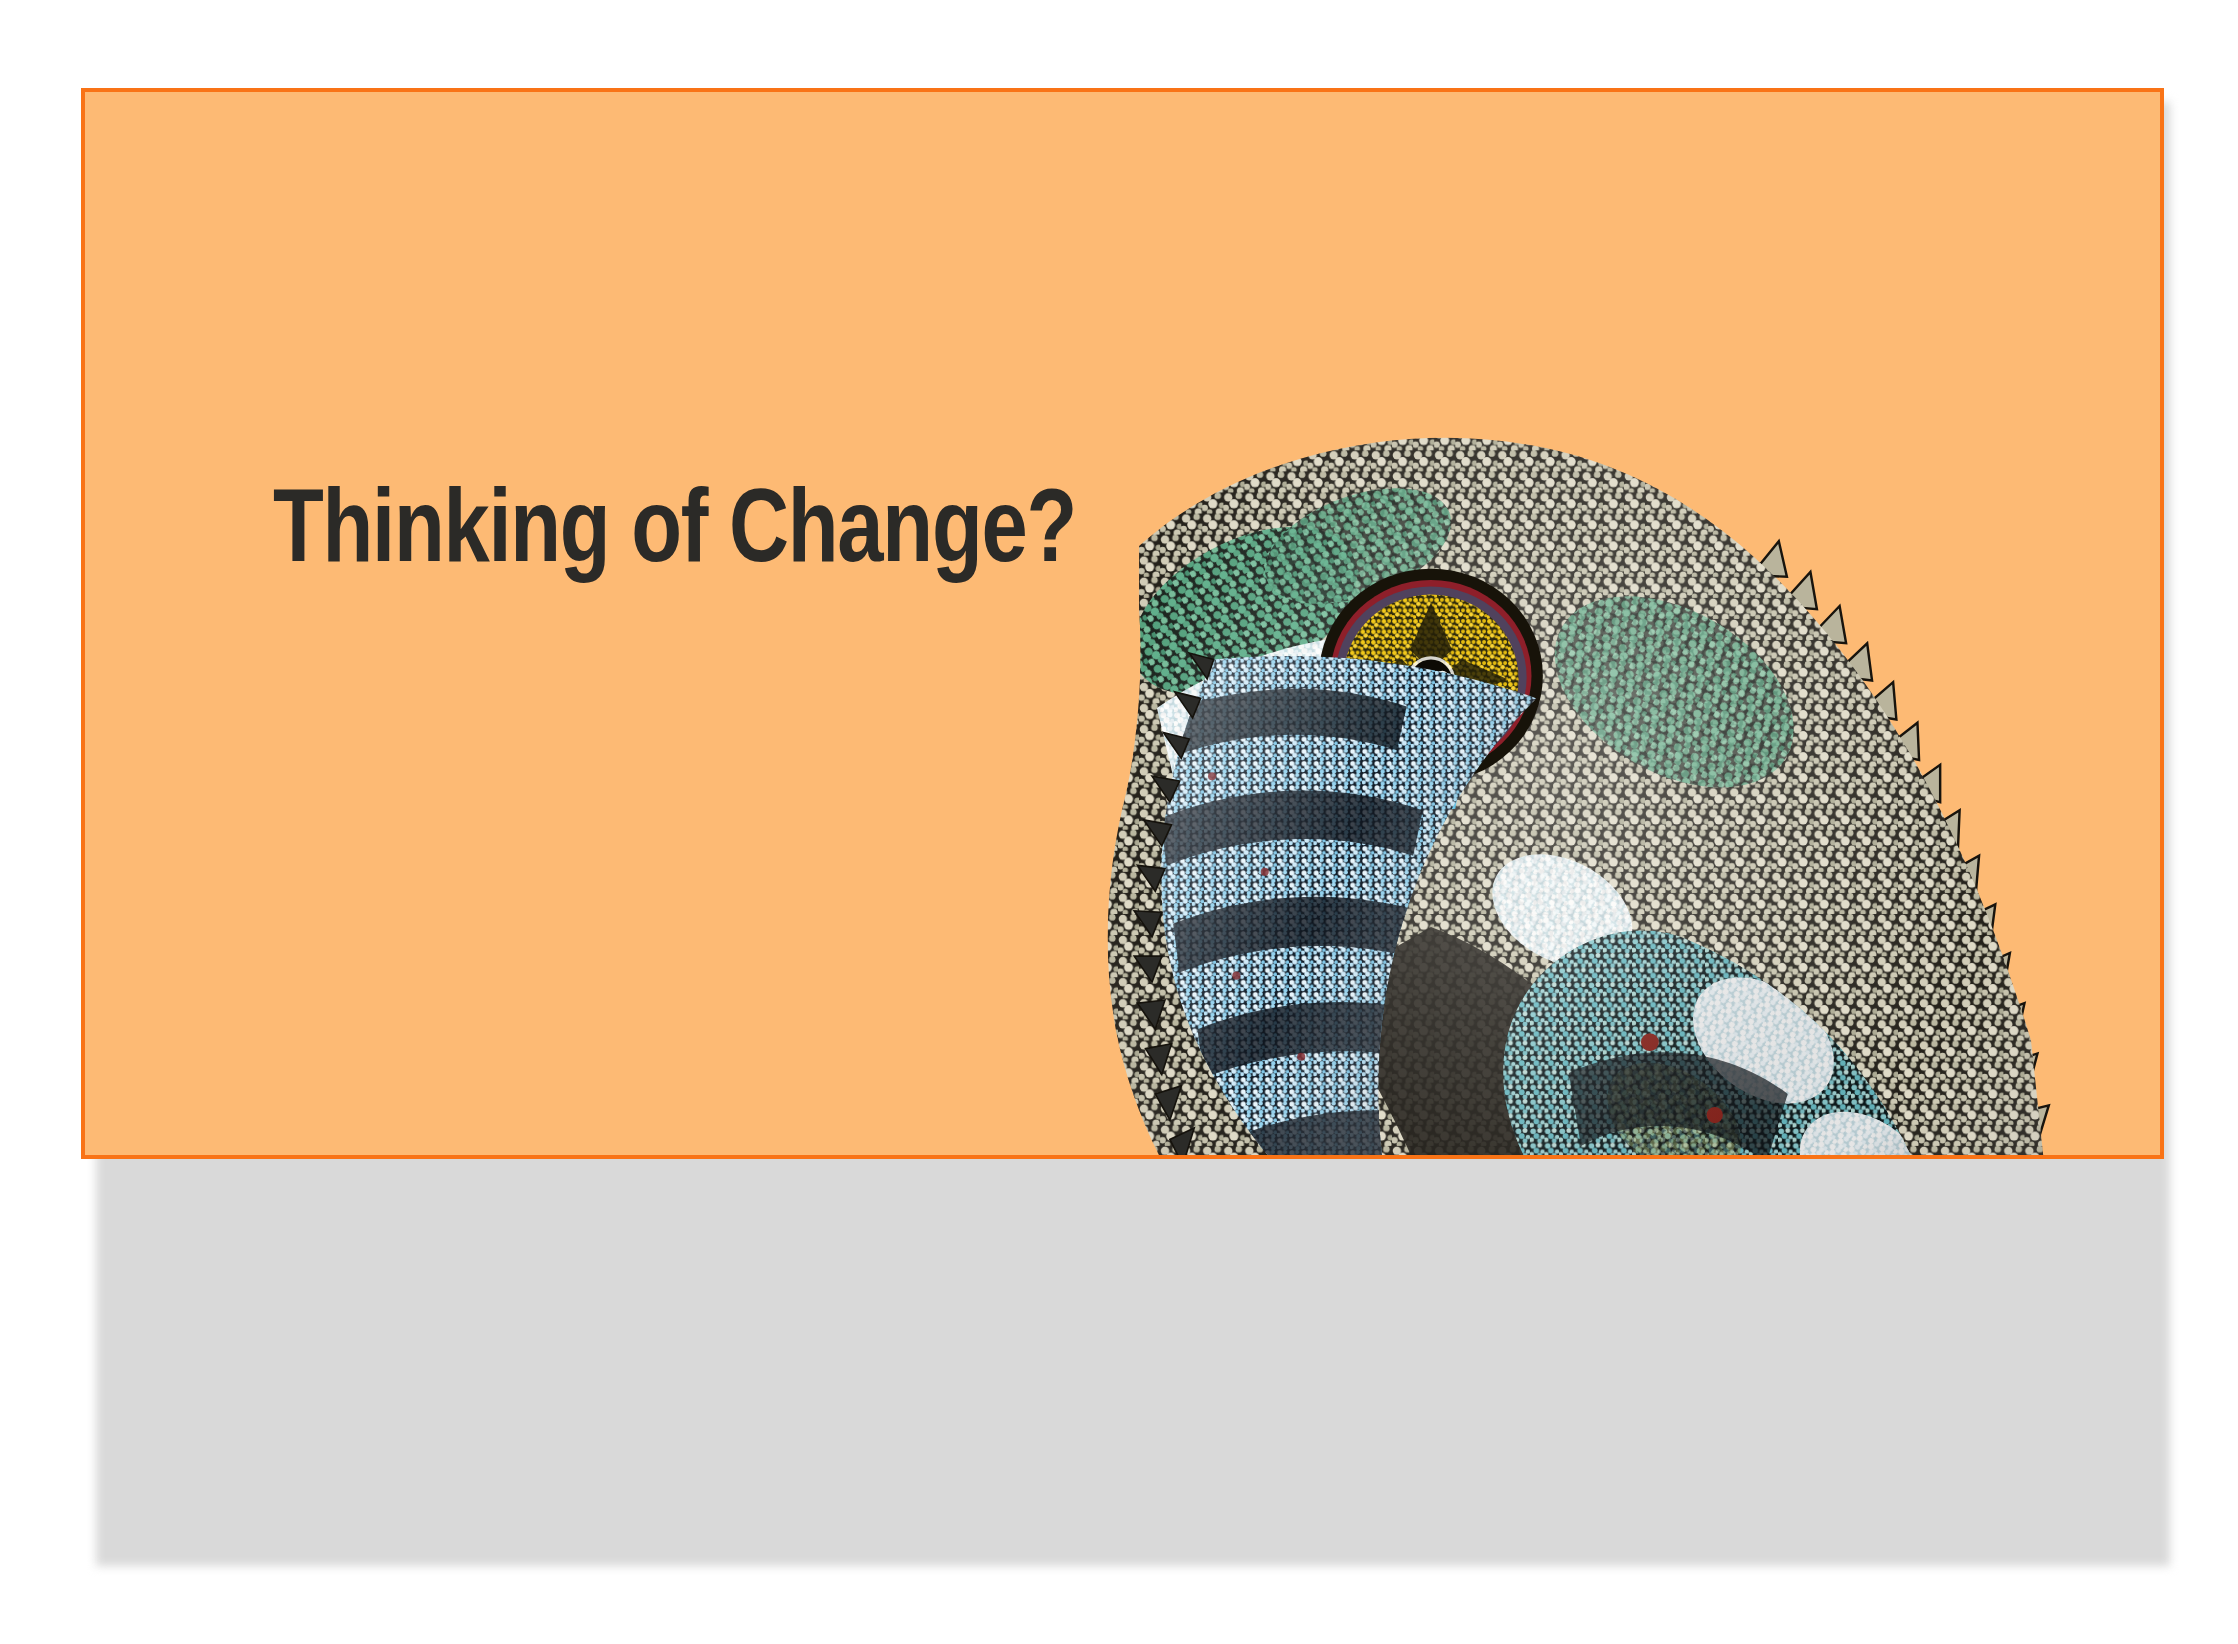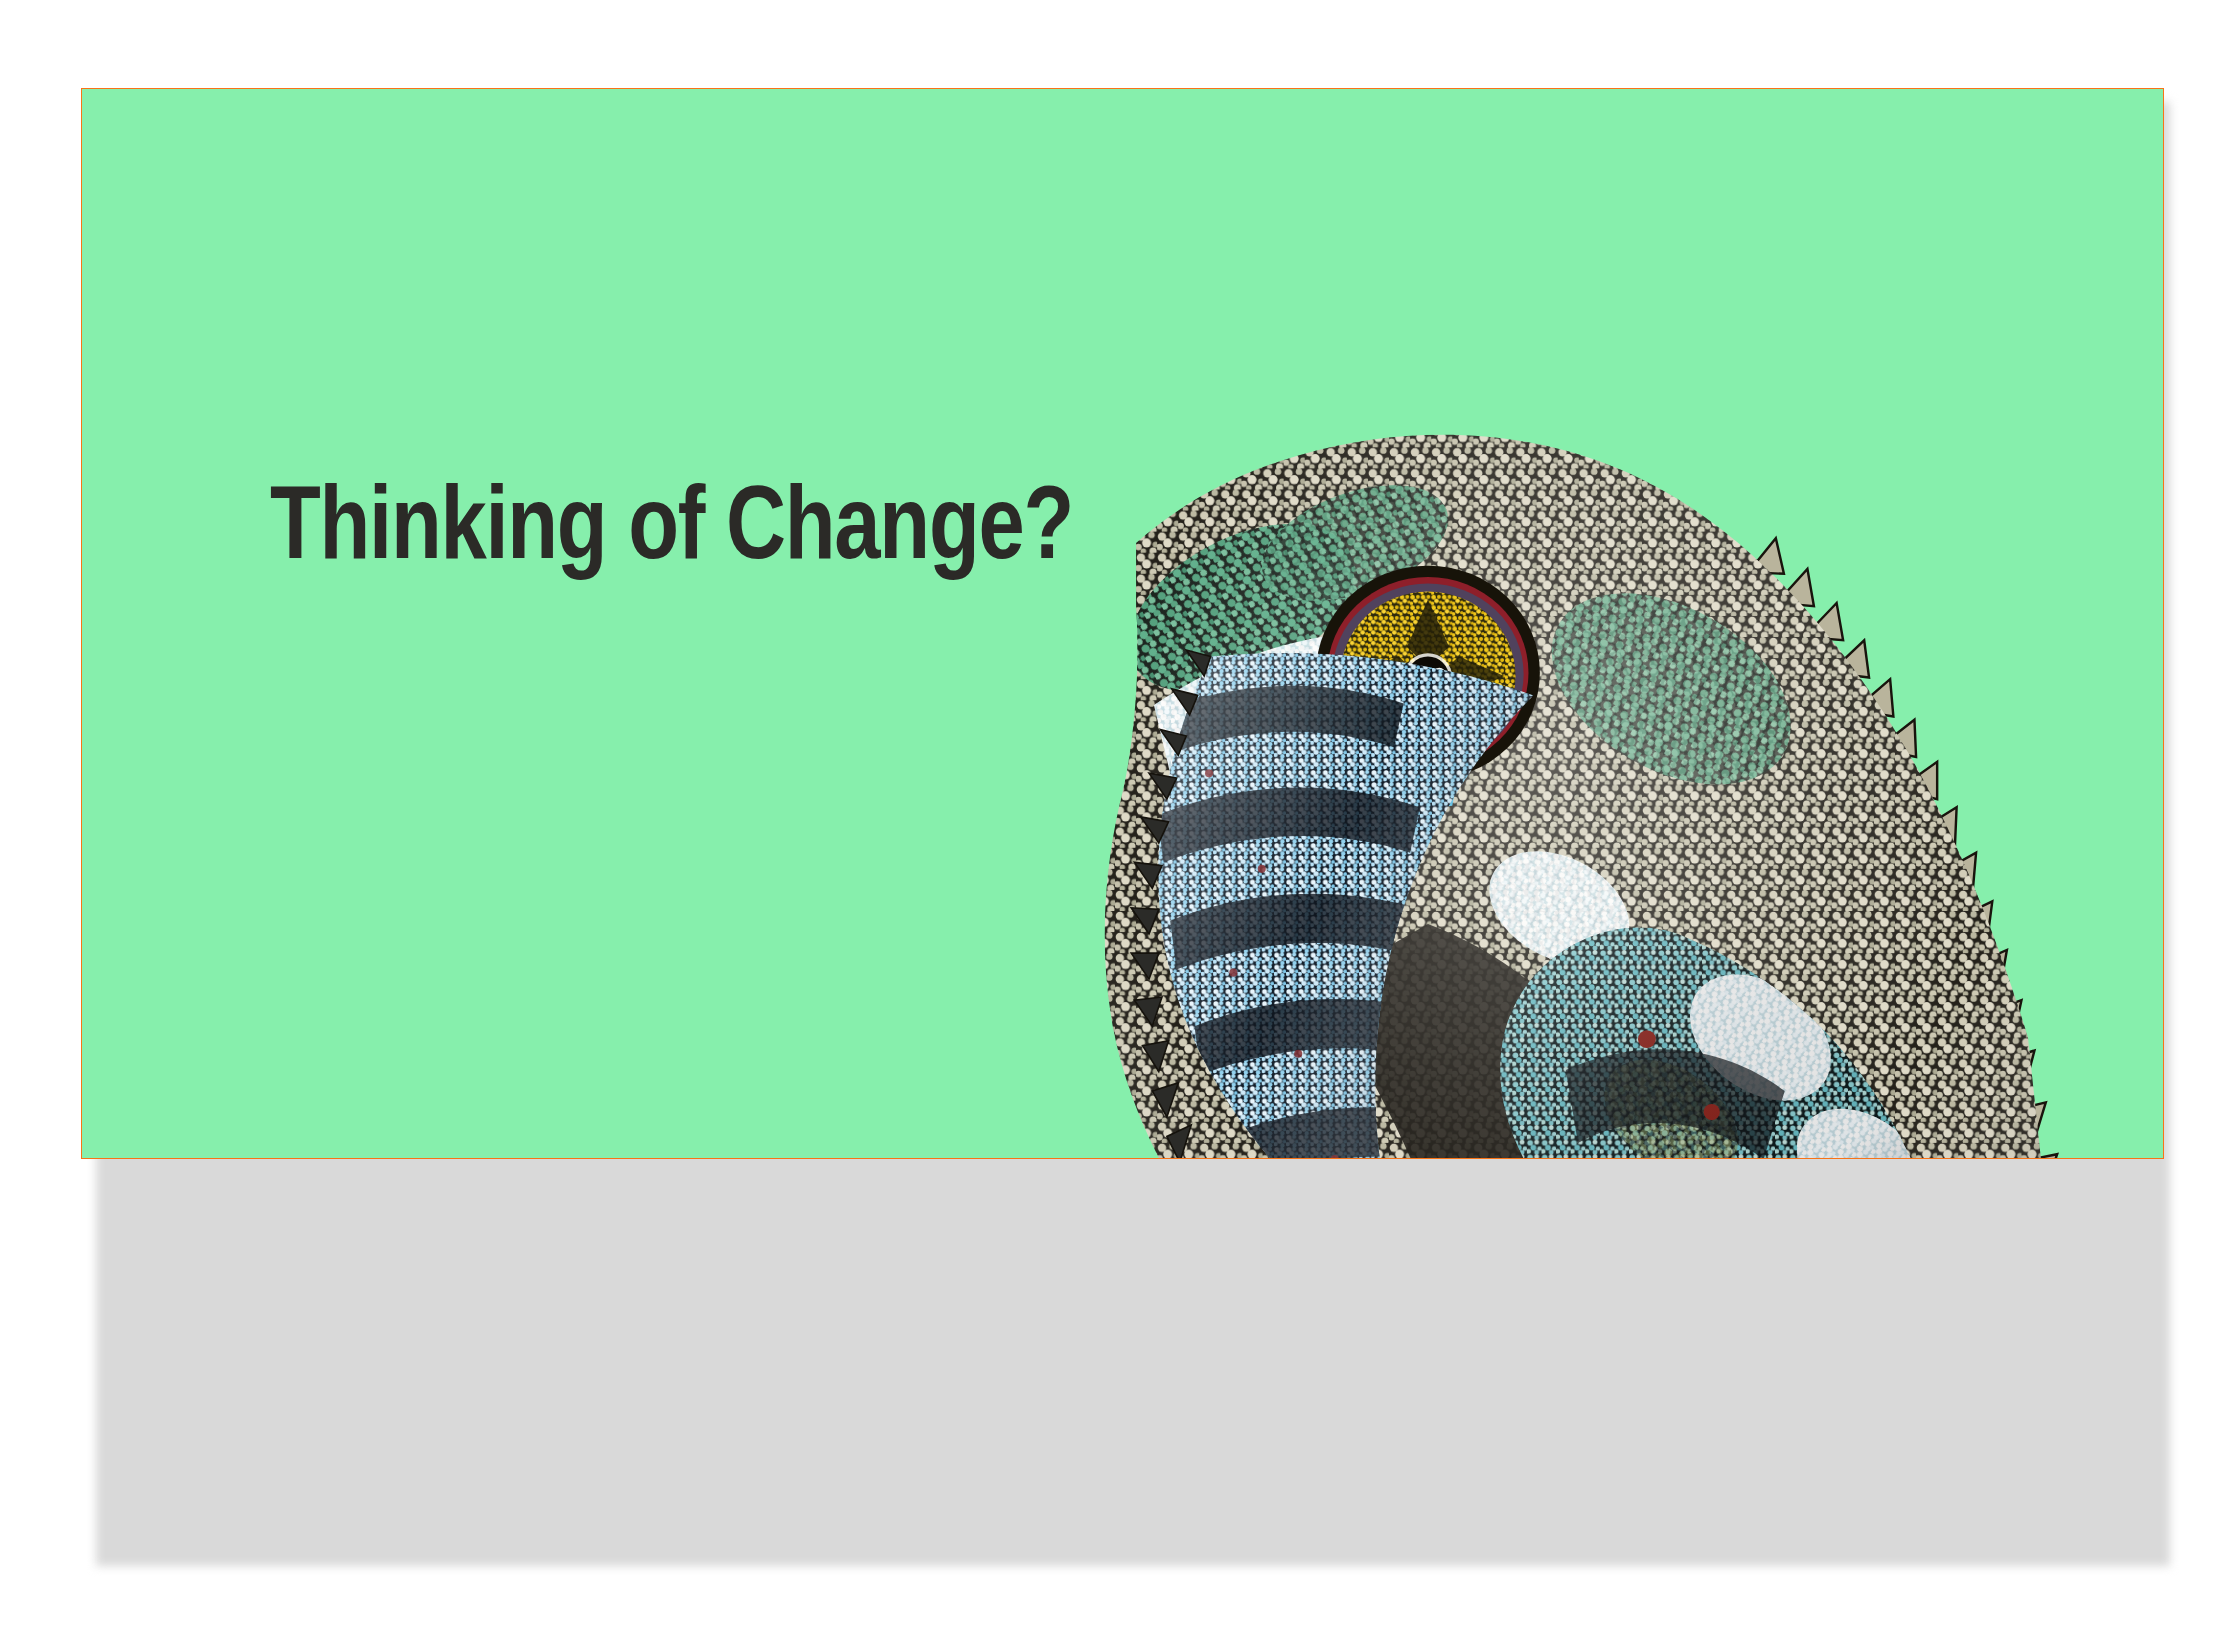--- a/index.html
+++ b/index.html
@@ -25,22 +25,22 @@
     left: 96px; top: 102px;
     width: 2074px; height: 1464px;
     background: #d9d9d9;
     filter: blur(4.9px);
   }
 
   #page {
     position: absolute;
     left: 81px; top: 88px;
     width: 2083px; height: 1071px;
-    background: #86efac;
-    border: 1px solid #f97316;
+    background: #fdba74;
+    border: 4px solid #f97316;
     overflow: hidden;
   }
 
   
   #headline {
     position: absolute;
     left: 188px;
     top: 381px;
     font-family: "Liberation Sans", sans-serif;
     font-weight: 700;

